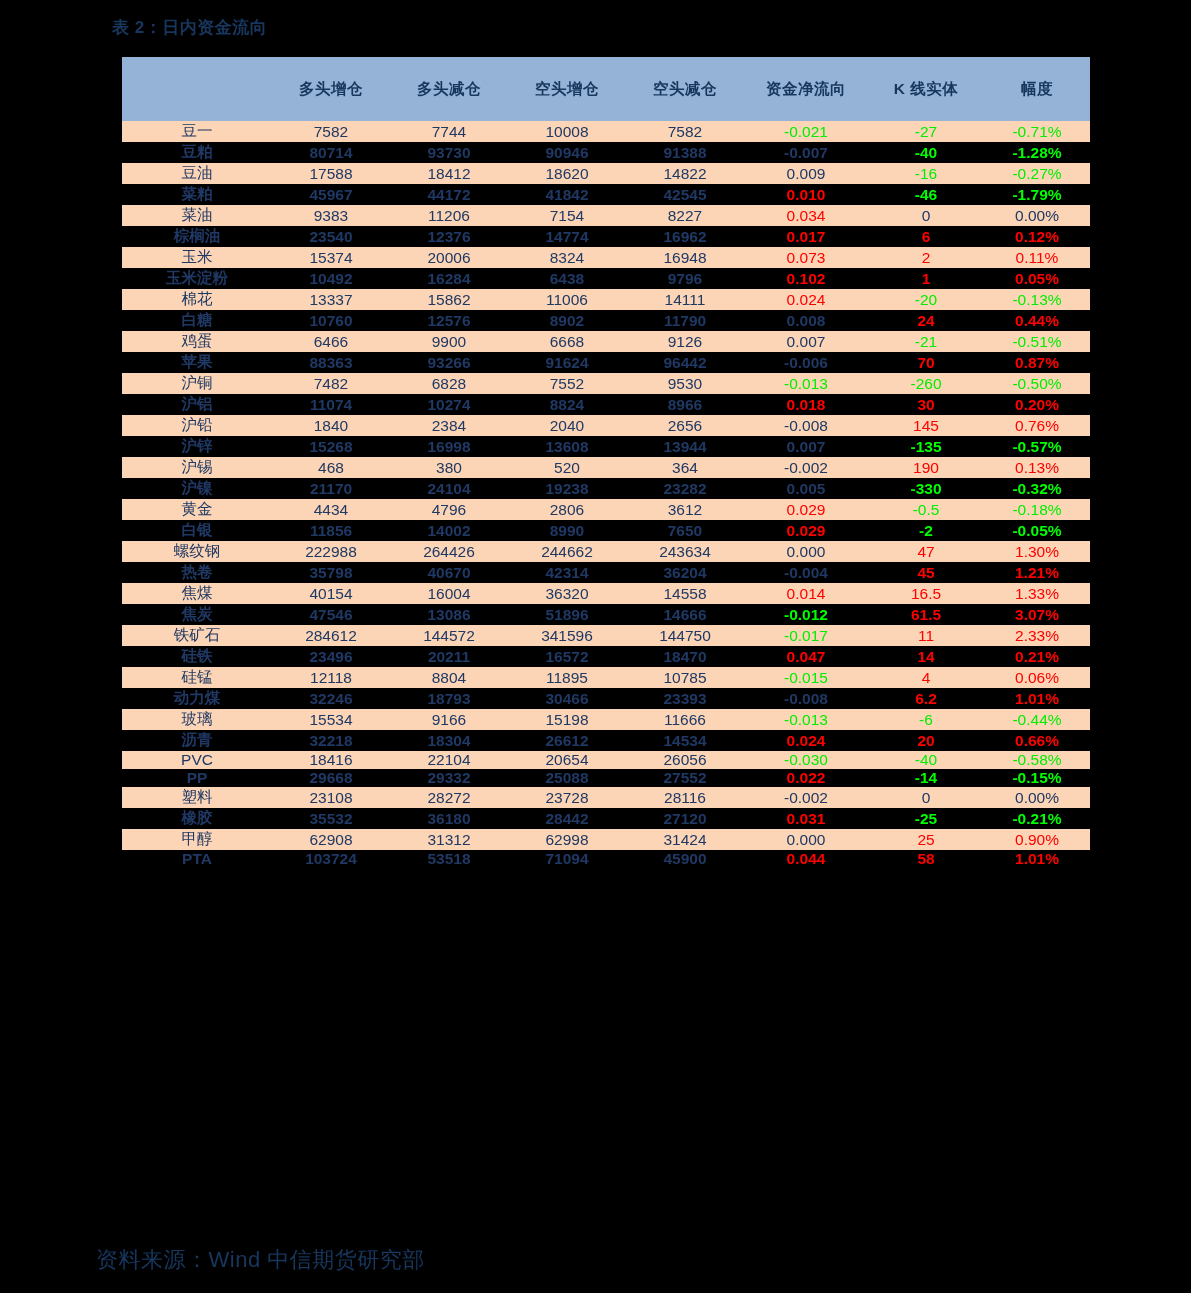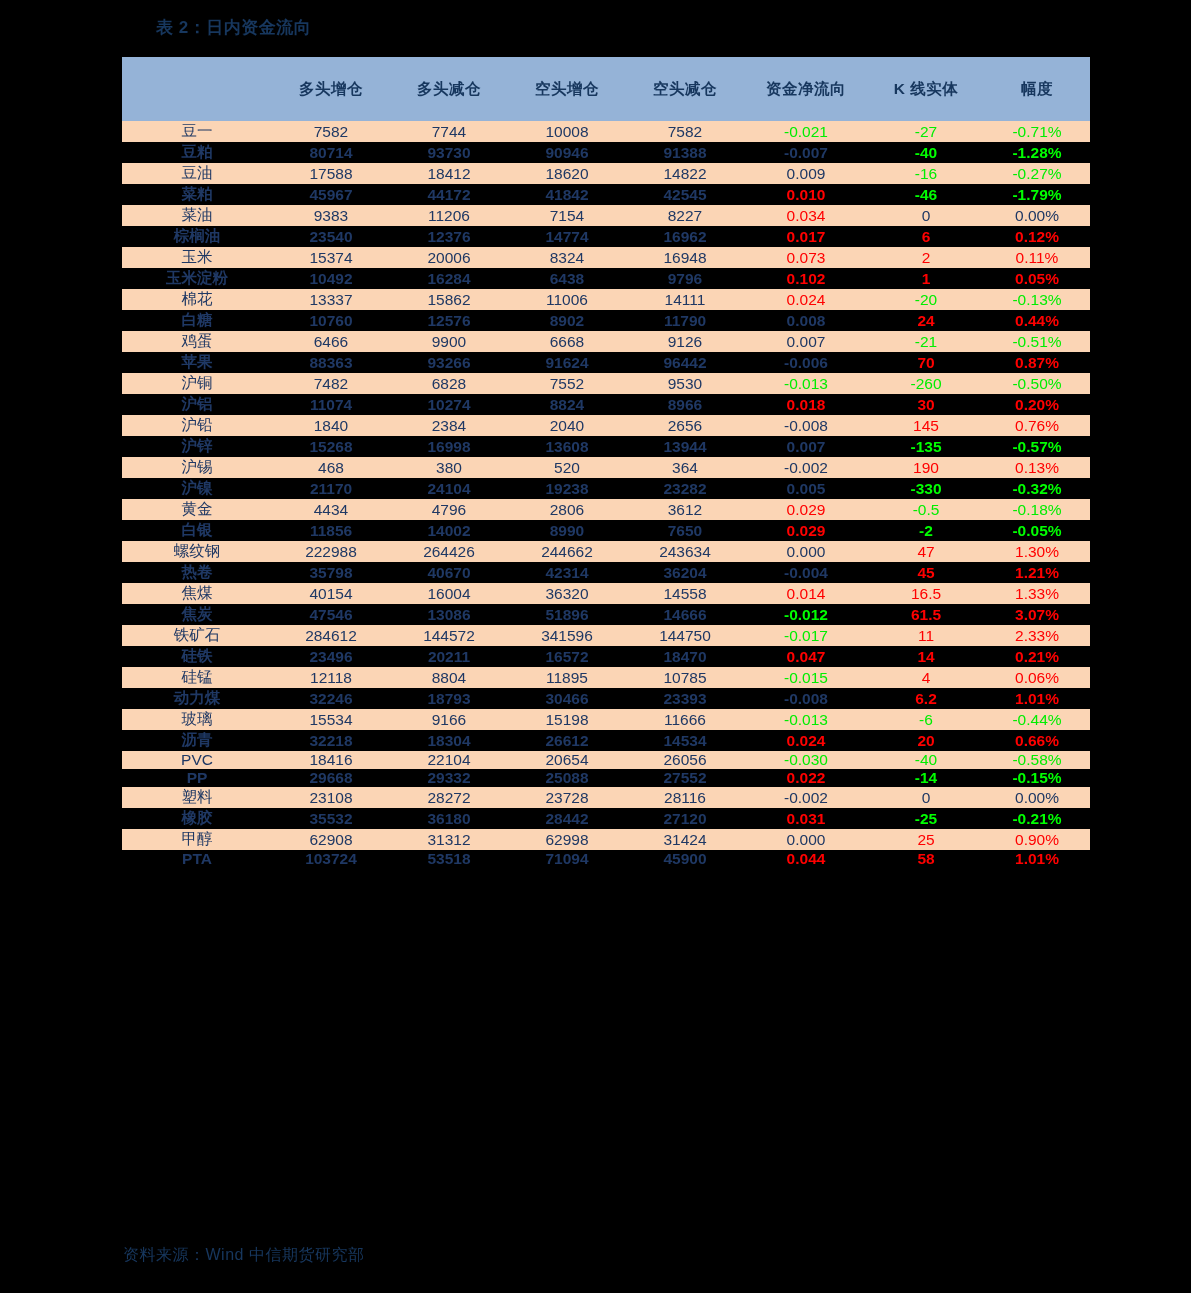--- a/index.html
+++ b/index.html
@@ -16,21 +16,20 @@
   }
   #title {
     position: absolute;
     left: 112px;
     top: 16px;
     font-size: 17px;
     font-weight: bold;
     color: #17375e;
     letter-spacing: 0.5px;
     white-space: nowrap;
-    margin-left: 44px;
   }
   #table-wrap {
     position: absolute;
     left: 122px;
     top: 57px;
     width: 948px;
   }
   table.fund-table {
     border-collapse: collapse;
     width: 948px;
@@ -77,23 +76,23 @@
 
   
   td.v-up   { color: #ff0000; }
   td.v-down { color: #00ee00; }
   tbody tr.dark td.v-up   { color: #ff0000; }
   tbody tr.dark td.v-down { color: #00ff00; }
   td.v-flat { color: #1f3864; }
 
   #source {
     position: absolute;
-    left: 123px;
+    left: 96px;
     top: 1245px;
-    font-size: 16px;
+    font-size: 22px;
     color: #17375e;
     white-space: nowrap;
     letter-spacing: 0.5px;
   }
 </style>
 </head>
 <body>
 
 <div id="title">表 2：日内资金流向</div>
 

